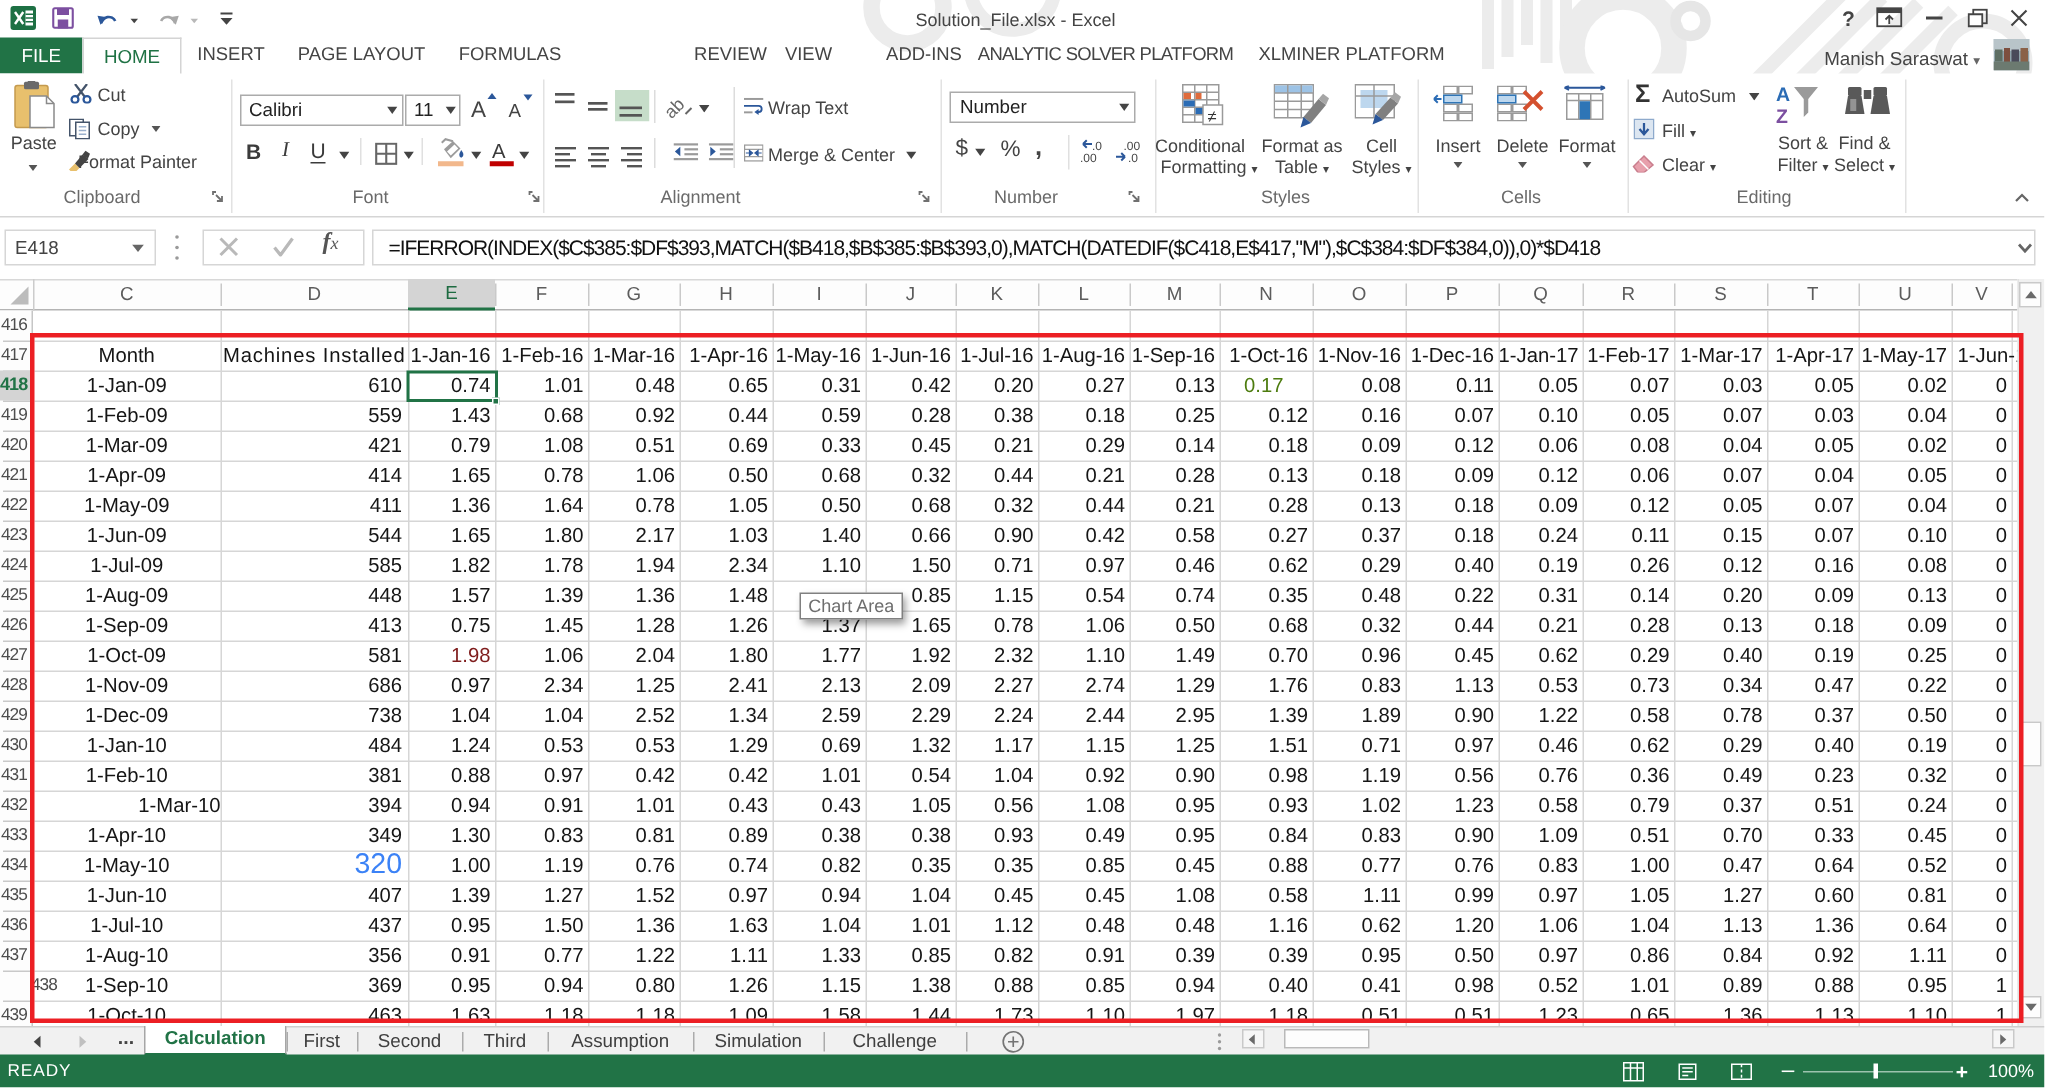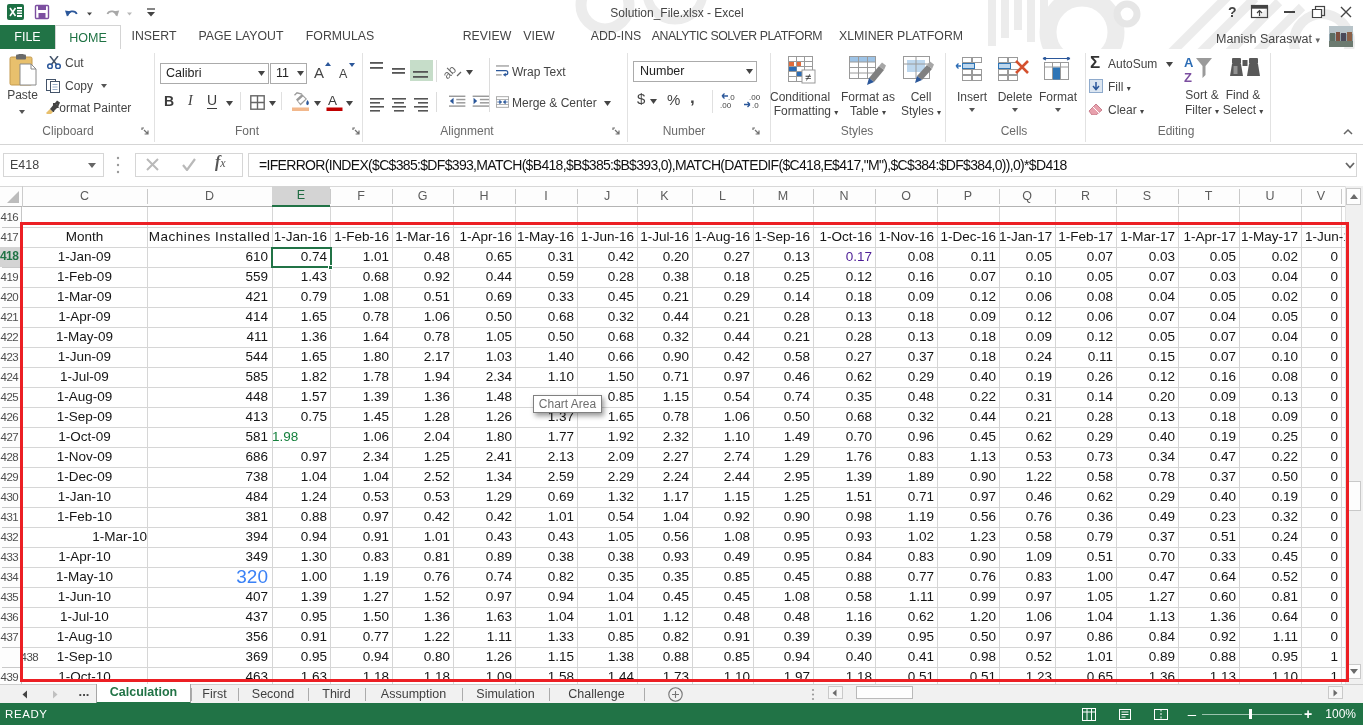--- a/index.html
+++ b/index.html
@@ -590,21 +590,21 @@
 <div class="ab" style="left:147px;top:61px;width:125px;height:20px;font-size:13.5px;color:#151515;text-align:right;padding-right:4px;line-height:19px">610</div>
 <div class="ab" style="left:272px;top:61px;width:58px;height:20px;font-size:13.5px;color:#151515;text-align:right;padding-right:3px;line-height:19px">0.74</div>
 <div class="ab" style="left:330px;top:61px;width:62px;height:20px;font-size:13.5px;color:#151515;text-align:right;padding-right:3px;line-height:19px">1.01</div>
 <div class="ab" style="left:392px;top:61px;width:61px;height:20px;font-size:13.5px;color:#151515;text-align:right;padding-right:3px;line-height:19px">0.48</div>
 <div class="ab" style="left:453px;top:61px;width:62px;height:20px;font-size:13.5px;color:#151515;text-align:right;padding-right:3px;line-height:19px">0.65</div>
 <div class="ab" style="left:515px;top:61px;width:62px;height:20px;font-size:13.5px;color:#151515;text-align:right;padding-right:3px;line-height:19px">0.31</div>
 <div class="ab" style="left:577px;top:61px;width:60px;height:20px;font-size:13.5px;color:#151515;text-align:right;padding-right:3px;line-height:19px">0.42</div>
 <div class="ab" style="left:637px;top:61px;width:55px;height:20px;font-size:13.5px;color:#151515;text-align:right;padding-right:3px;line-height:19px">0.20</div>
 <div class="ab" style="left:692px;top:61px;width:61px;height:20px;font-size:13.5px;color:#151515;text-align:right;padding-right:3px;line-height:19px">0.27</div>
 <div class="ab" style="left:753px;top:61px;width:60px;height:20px;font-size:13.5px;color:#151515;text-align:right;padding-right:3px;line-height:19px">0.13</div>
-<div class="ab" style="left:813px;top:61px;width:62px;height:20px;font-size:13.5px;color:#4c1d95;text-align:right;padding-right:3px;line-height:19px">0.17</div>
+<div class="ab" style="left:813px;top:61px;width:62px;height:20px;font-size:13.5px;color:#4d7c0f;text-align:center;padding-right:3px;line-height:19px">0.17</div>
 <div class="ab" style="left:875px;top:61px;width:62px;height:20px;font-size:13.5px;color:#151515;text-align:right;padding-right:3px;line-height:19px">0.08</div>
 <div class="ab" style="left:937px;top:61px;width:62px;height:20px;font-size:13.5px;color:#151515;text-align:right;padding-right:3px;line-height:19px">0.11</div>
 <div class="ab" style="left:999px;top:61px;width:56px;height:20px;font-size:13.5px;color:#151515;text-align:right;padding-right:3px;line-height:19px">0.05</div>
 <div class="ab" style="left:1055px;top:61px;width:61px;height:20px;font-size:13.5px;color:#151515;text-align:right;padding-right:3px;line-height:19px">0.07</div>
 <div class="ab" style="left:1116px;top:61px;width:62px;height:20px;font-size:13.5px;color:#151515;text-align:right;padding-right:3px;line-height:19px">0.03</div>
 <div class="ab" style="left:1178px;top:61px;width:61px;height:20px;font-size:13.5px;color:#151515;text-align:right;padding-right:3px;line-height:19px">0.05</div>
 <div class="ab" style="left:1239px;top:61px;width:62px;height:20px;font-size:13.5px;color:#151515;text-align:right;padding-right:3px;line-height:19px">0.02</div>
 <div class="ab" style="left:1301px;top:61px;width:40px;height:20px;font-size:13.5px;color:#151515;text-align:right;padding-right:3px;line-height:19px">0</div>
 <div class="ab" style="left:22px;top:81px;width:125px;height:20px;font-size:13.5px;color:#151515;text-align:center;line-height:19px">1-Feb-09</div>
 <div class="ab" style="left:147px;top:81px;width:125px;height:20px;font-size:13.5px;color:#151515;text-align:right;padding-right:4px;line-height:19px">559</div>
@@ -761,21 +761,21 @@
 <div class="ab" style="left:875px;top:221px;width:62px;height:20px;font-size:13.5px;color:#151515;text-align:right;padding-right:3px;line-height:19px">0.32</div>
 <div class="ab" style="left:937px;top:221px;width:62px;height:20px;font-size:13.5px;color:#151515;text-align:right;padding-right:3px;line-height:19px">0.44</div>
 <div class="ab" style="left:999px;top:221px;width:56px;height:20px;font-size:13.5px;color:#151515;text-align:right;padding-right:3px;line-height:19px">0.21</div>
 <div class="ab" style="left:1055px;top:221px;width:61px;height:20px;font-size:13.5px;color:#151515;text-align:right;padding-right:3px;line-height:19px">0.28</div>
 <div class="ab" style="left:1116px;top:221px;width:62px;height:20px;font-size:13.5px;color:#151515;text-align:right;padding-right:3px;line-height:19px">0.13</div>
 <div class="ab" style="left:1178px;top:221px;width:61px;height:20px;font-size:13.5px;color:#151515;text-align:right;padding-right:3px;line-height:19px">0.18</div>
 <div class="ab" style="left:1239px;top:221px;width:62px;height:20px;font-size:13.5px;color:#151515;text-align:right;padding-right:3px;line-height:19px">0.09</div>
 <div class="ab" style="left:1301px;top:221px;width:40px;height:20px;font-size:13.5px;color:#151515;text-align:right;padding-right:3px;line-height:19px">0</div>
 <div class="ab" style="left:22px;top:241px;width:125px;height:20px;font-size:13.5px;color:#151515;text-align:center;line-height:19px">1-Oct-09</div>
 <div class="ab" style="left:147px;top:241px;width:125px;height:20px;font-size:13.5px;color:#151515;text-align:right;padding-right:4px;line-height:19px">581</div>
-<div class="ab" style="left:272px;top:241px;width:58px;height:20px;font-size:13.5px;color:#15803d;text-align:left;padding-right:3px;line-height:19px">1.98</div>
+<div class="ab" style="left:272px;top:241px;width:58px;height:20px;font-size:13.5px;color:#7f1d1d;text-align:right;padding-right:3px;line-height:19px">1.98</div>
 <div class="ab" style="left:330px;top:241px;width:62px;height:20px;font-size:13.5px;color:#151515;text-align:right;padding-right:3px;line-height:19px">1.06</div>
 <div class="ab" style="left:392px;top:241px;width:61px;height:20px;font-size:13.5px;color:#151515;text-align:right;padding-right:3px;line-height:19px">2.04</div>
 <div class="ab" style="left:453px;top:241px;width:62px;height:20px;font-size:13.5px;color:#151515;text-align:right;padding-right:3px;line-height:19px">1.80</div>
 <div class="ab" style="left:515px;top:241px;width:62px;height:20px;font-size:13.5px;color:#151515;text-align:right;padding-right:3px;line-height:19px">1.77</div>
 <div class="ab" style="left:577px;top:241px;width:60px;height:20px;font-size:13.5px;color:#151515;text-align:right;padding-right:3px;line-height:19px">1.92</div>
 <div class="ab" style="left:637px;top:241px;width:55px;height:20px;font-size:13.5px;color:#151515;text-align:right;padding-right:3px;line-height:19px">2.32</div>
 <div class="ab" style="left:692px;top:241px;width:61px;height:20px;font-size:13.5px;color:#151515;text-align:right;padding-right:3px;line-height:19px">1.10</div>
 <div class="ab" style="left:753px;top:241px;width:60px;height:20px;font-size:13.5px;color:#151515;text-align:right;padding-right:3px;line-height:19px">1.49</div>
 <div class="ab" style="left:813px;top:241px;width:62px;height:20px;font-size:13.5px;color:#151515;text-align:right;padding-right:3px;line-height:19px">0.70</div>
 <div class="ab" style="left:875px;top:241px;width:62px;height:20px;font-size:13.5px;color:#151515;text-align:right;padding-right:3px;line-height:19px">0.96</div>

